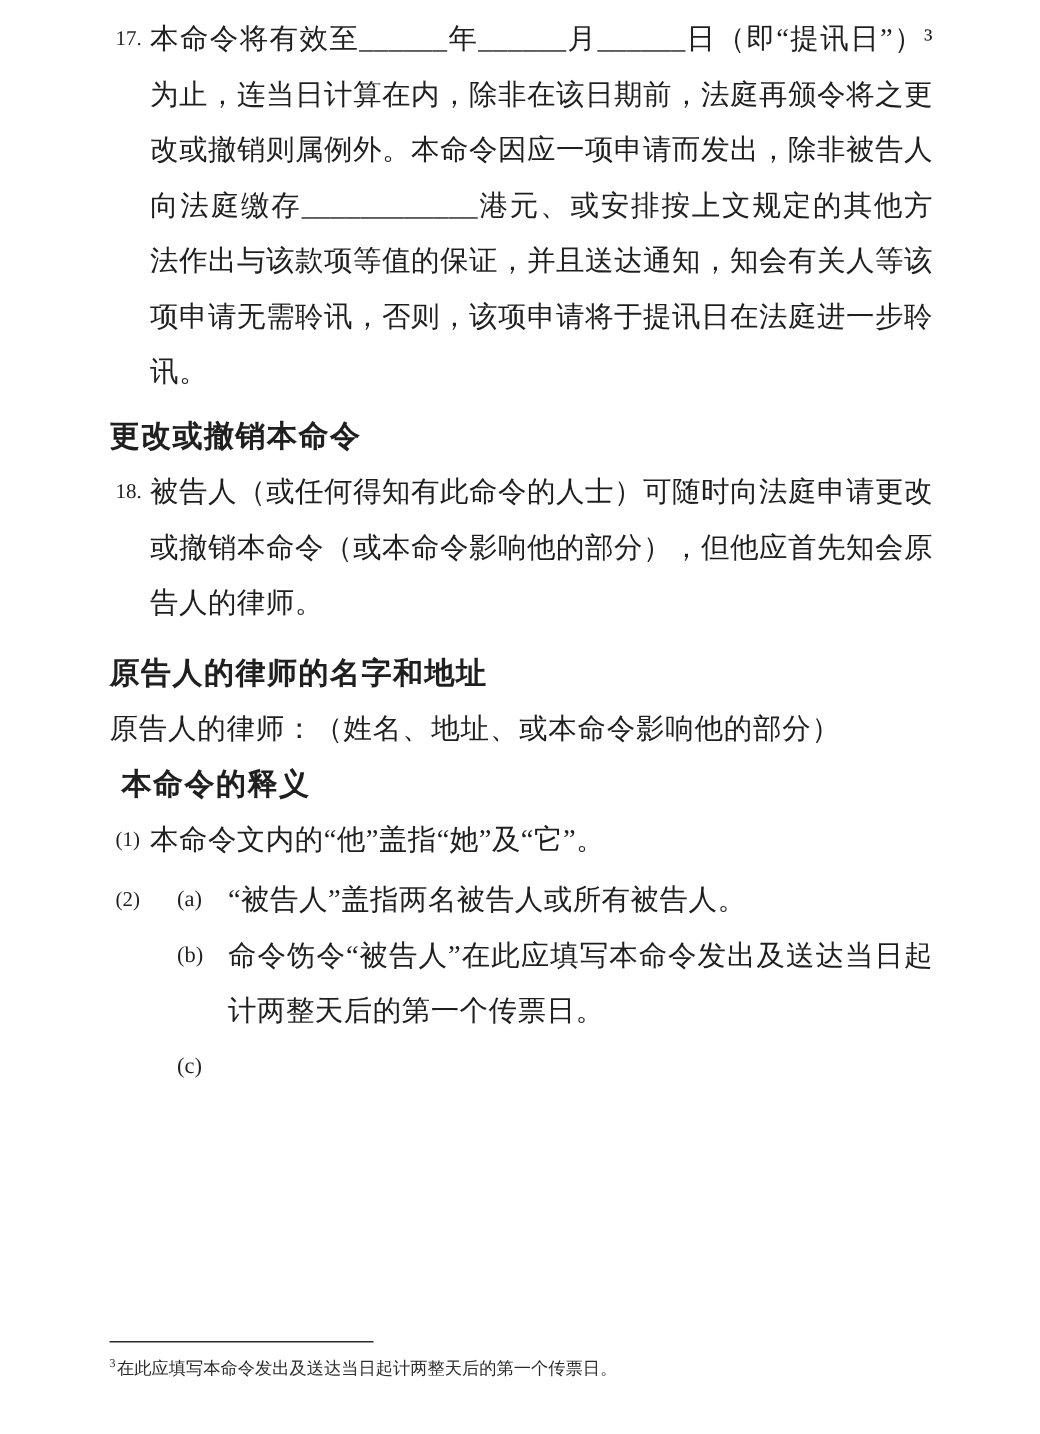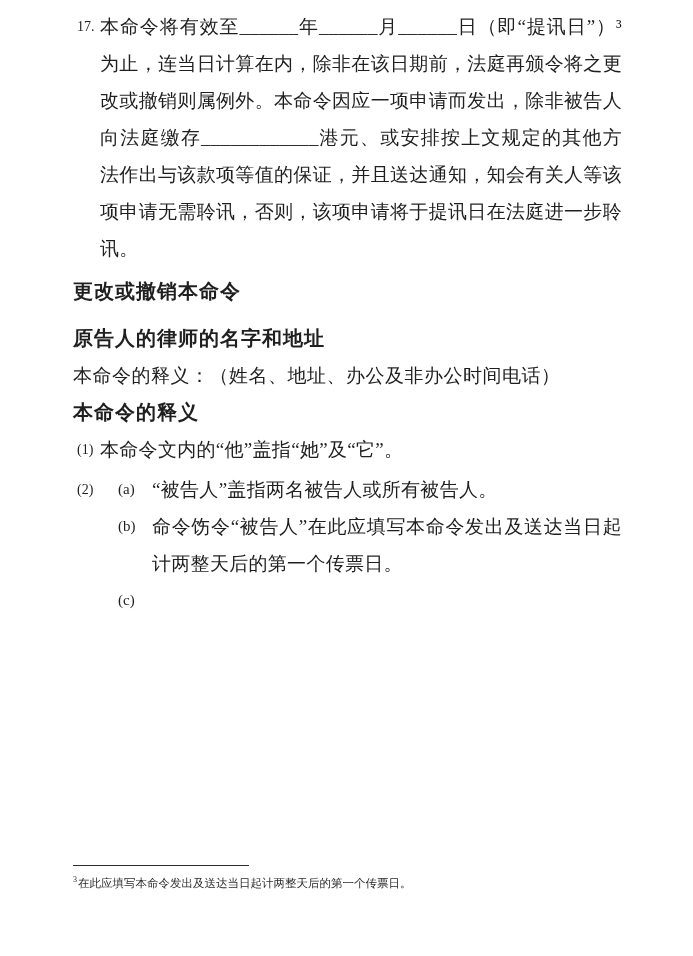--- a/index.html
+++ b/index.html
@@ -38,21 +38,21 @@
     line-height: 37px;
   }
   .heading {
     font-size: 20px;
     font-weight: 700;
     line-height: 37px;
     letter-spacing: 1px;
   }
   .heading.h-variation { margin-top: 6px; }
   .heading.h-solicitors { margin-top: 10px; }
-  .heading.h-interpretation { margin-top: 0; }
+  .heading.h-interpretation { margin-top: 0; margin-left: 8px; }
   .plain-line {
     font-size: 19px;
     line-height: 37px;
     letter-spacing: 0.5px;
   }
   .interp-item { margin-top: 0; }
   .interp-item.spaced { margin-top: 3px; }
   .sub-item {
     position: relative;
     margin-left: 45px;
@@ -66,21 +66,21 @@
     position: absolute;
     left: 0;
     top: 0;
     font-size: 15px;
     letter-spacing: 0;
     line-height: 37px;
   }
   .footnote {
     position: absolute;
     left: 73px;
-    top: 865px;
+    top: 894px;
     width: 560px;
     font-size: 11.5px;
     line-height: 15px;
     color: #2b2b2b;
   }
   .footnote-rule {
     width: 176px;
     height: 0;
     border-top: 1.5px solid #2b2b2b;
     margin-bottom: 6px;
@@ -97,24 +97,28 @@
 <div class="page">
   <div class="content">
 
     <div class="para">
       <span class="marker">17.</span>
       <span>本命令将有效至______年______月______日（即“提讯日”）³为止，连当日计算在内，除非在该日期前，法庭再颁令将之更改或撤销则属例外。本命令因应一项申请而发出，除非被告人向法庭缴存____________港元、或安排按上文规定的其他方法作出与该款项等值的保证，并且送达通知，知会有关人等该项申请无需聆讯，否则，该项申请将于提讯日在法庭进一步聆讯。</span>
     </div>
 
     <div class="heading h-variation">更改或撤销本命令</div>
 
+    <div class="para">
+      <span class="marker">18.</span>
+      <span>被告人（或任何得知有此命令的人士）可随时向法庭申请更改或撤销本命令（或本命令影响他的部分），但他应首先知会原告人的律师。</span>
+    </div>
 
     <div class="heading h-solicitors">原告人的律师的名字和地址</div>
 
-    <div class="plain-line">本命令的释义：（姓名、地址、办公及非办公时间电话）</div>
+    <div class="plain-line">原告人的律师：（姓名、地址、或本命令影响他的部分）</div>
 
     <div class="heading h-interpretation">本命令的释义</div>
 
     <div class="para interp-item">
       <span class="marker">(1)</span>
       <span>本命令文内的“他”盖指“她”及“它”。</span>
     </div>
 
     <div class="para interp-item spaced">
       <span class="marker">(2)</span>

